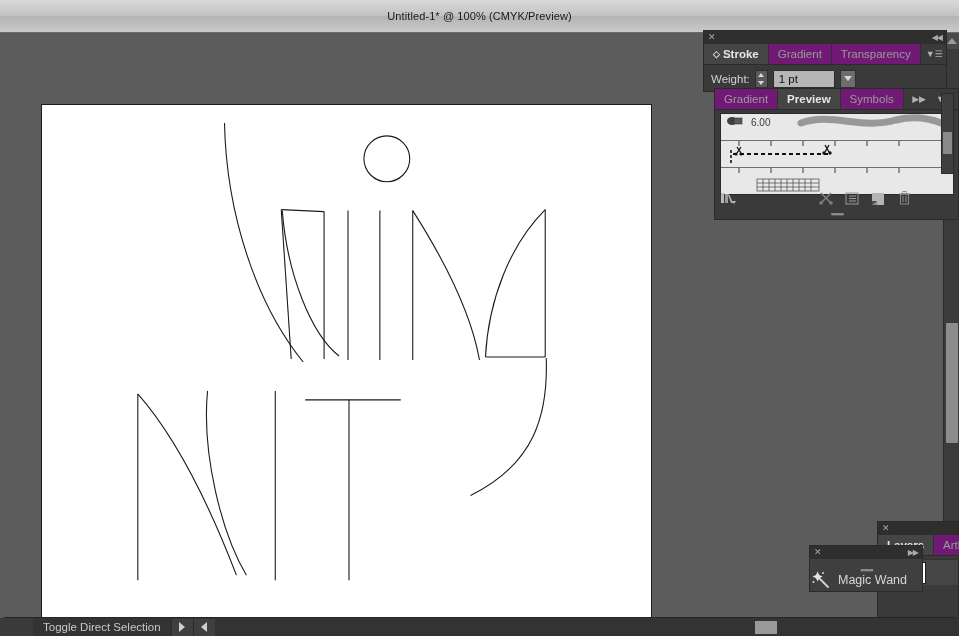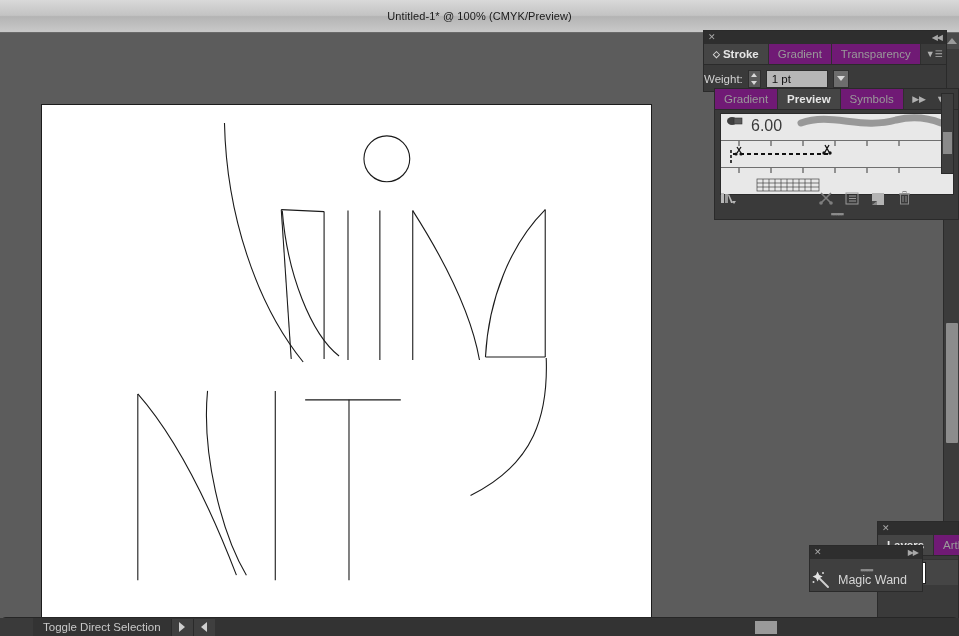--- a/index.html
+++ b/index.html
@@ -109,21 +109,21 @@
   .tab.active { color: #e6e6e6; background: #454545; font-weight: bold; }
   .tabrow-spacer { flex: 1; background: #3a3a3a; }
   .menu-ico {
     display: flex; align-items: center; padding: 0 5px; font-size: 9px; color: #b0b0b0;
   }
 
   
   #stroke-panel { left: 703px; top: 30px; width: 244px; height: 62px; }
   .stroke-diamond { font-size: 9px; margin-right: 3px; color: #d8d8d8; }
   .stroke-body {
-    height: 27px; display: flex; align-items: center; gap: 5px;
+    height: 27px; display: flex; align-items: center; padding-left: 7px; gap: 5px;
   }
   .field-label { font-size: 11.5px; color: #d2d2d2; }
   .stepper {
     width: 13px; height: 18px; background: #5a5a5a; border: 1px solid #2e2e2e;
     display: flex; flex-direction: column; justify-content: space-around; align-items: center;
   }
   .stepper .s-up { width:0;height:0;border-left:3px solid transparent;border-right:3px solid transparent;border-bottom:4px solid #d8d8d8; }
   .stepper .s-dn { width:0;height:0;border-left:3px solid transparent;border-right:3px solid transparent;border-top:4px solid #d8d8d8; }
   .text-input {
     width: 62px; height: 18px; background: #b6b6b6; border: 1px solid #2e2e2e;
@@ -138,21 +138,21 @@
   
   #brushes-panel { left: 714px; top: 88px; width: 245px; height: 132px; }
   .brush-list {
     position: relative; margin: 3px 4px 0 5px; height: 82px;
     background: #e8e8e8; border: 1px solid #2a2a2a; overflow: hidden;
   }
   .brush-row {
     position: relative; height: 27px; border-bottom: 1px solid #6f6f6f;
     background: #e8e8e8;
   }
-  .brush-label { position: absolute; left: 30px; top: 3px; font-size: 16px; color: #3a3a3a; }
+  .brush-label { position: absolute; left: 30px; top: 3px; font-size: 10px; color: #3a3a3a; }
   .brush-scroll {
     position: absolute; right: 4px; top: 4px; width: 13px; height: 81px;
     background: #3f3f3f; border: 1px solid #2a2a2a;
   }
   .bs-thumb { position: absolute; left: 1px; top: 38px; width: 9px; height: 22px; background: #8a8a8a; }
   .brush-footer {
     position: absolute; left: 0; bottom: 12px; width: 100%; height: 18px;
     display: flex; align-items: center; gap: 0;
   }
   .bf-ico { width: 26px; height: 18px; display: flex; align-items: center; justify-content: center; }

